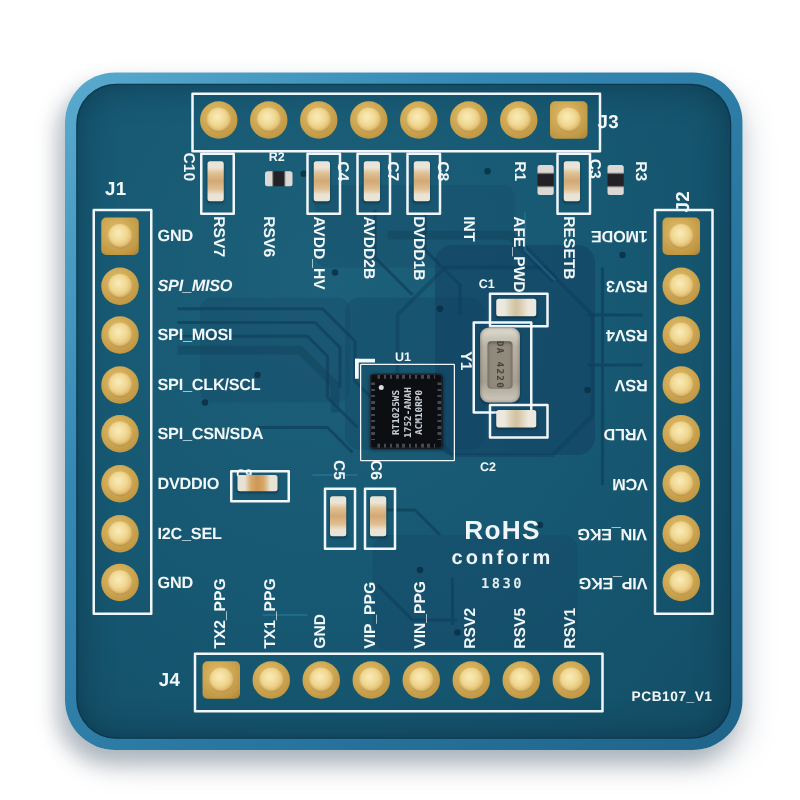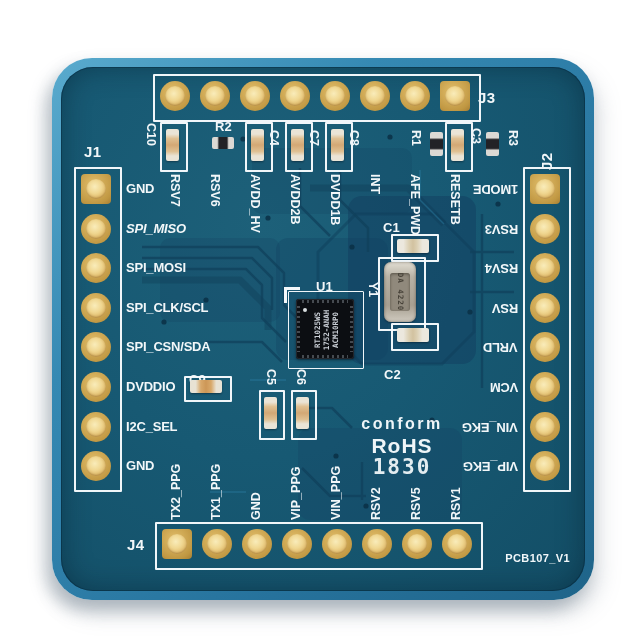--- a/index.html
+++ b/index.html
@@ -15,21 +15,21 @@
   #silk{position:absolute;left:0;top:0;width:640px;height:640px;z-index:3;}
   .header-box{position:absolute;border:2px solid rgba(250,253,255,.96);border-radius:1px;}
   .pad{position:absolute;width:30px;height:30px;border-radius:50%;
     background:radial-gradient(circle at 42% 36%,#e2bf6b,#c09742 75%,#a67e33 100%);}
   .pad::after{content:"";position:absolute;inset:5px;border-radius:50%;
     background:radial-gradient(circle at 44% 38%,#f9ecba 0%,#f0d791 40%,#ddb564 75%,#c9a04c 100%);
     box-shadow:inset 0 -1px 2px rgba(140,100,40,.55);}
   .pad.sq{border-radius:4px;}
   .silk{position:absolute;color:#f2f7f9;font-weight:bold;white-space:nowrap;line-height:16px;}
   .net-label{font-size:13px;letter-spacing:-.2px;}
-  .ref-label{font-size:13px;}
+  .ref-label{font-size:10px;}
   .jlabel{font-size:15px;letter-spacing:.3px;}
   .vwrap{position:absolute;width:0;height:0;}
   .vwrap>span{display:inline-block;white-space:nowrap;transform-origin:0 0;color:#f2f7f9;
     font-weight:bold;font-size:12.5px;line-height:13px;font-family:"Liberation Sans",sans-serif;}
   .r90>span{transform:rotate(90deg);}
   .rm90>span{transform:rotate(-90deg);}
   .outline{position:absolute;border:2px solid rgba(250,253,255,.96);border-radius:1px;}
   .cap-v{position:absolute;border-radius:2px;box-shadow:0 1px 2px rgba(0,10,20,.4);
     background:linear-gradient(180deg,#eae4d6 0%,#eae4d6 16%,#dfc092 30%,#d3a875 50%,#dfc092 70%,#eae4d6 84%,#eae4d6 100%);}
   .cap-h{position:absolute;border-radius:2px;box-shadow:0 1px 2px rgba(0,10,20,.4);
@@ -53,21 +53,21 @@
   #y1-body{position:absolute;left:384px;top:262px;width:32px;height:60px;border-radius:7px;
     background:linear-gradient(180deg,#e2ded3,#b8b2a5 25%,#a79f91 72%,#d0cbc0);
     box-shadow:inset 0 0 3px rgba(40,35,25,.55), 0 1px 2px rgba(0,10,20,.4);}
   #y1-plate{position:absolute;left:390px;top:273px;width:20px;height:38px;border-radius:3px;background:#90897c;
     box-shadow:inset 0 1px 3px rgba(50,45,35,.6);}
   #y1-mark{position:absolute;left:400px;top:292px;transform:translate(-50%,-50%) rotate(90deg);
     font-family:"DejaVu Sans Mono",monospace;font-size:7.5px;font-weight:bold;color:#474239;letter-spacing:1px;white-space:nowrap;}
   #rohs{position:absolute;left:402px;top:413px;transform:translateX(-50%);text-align:center;color:#eff5f8;}
   #rohs-1{font-size:21px;font-weight:bold;letter-spacing:1px;line-height:23px;}
   #rohs-2{font-size:16px;font-weight:bold;letter-spacing:2.5px;line-height:21px;}
-  #rohs-3{font-family:"DejaVu Sans Mono",monospace;font-size:21px;font-weight:bold;letter-spacing:2px;line-height:20px;opacity:.95;}
+  #rohs-3{font-family:"DejaVu Sans Mono",monospace;font-size:11px;font-weight:bold;letter-spacing:2px;line-height:20px;opacity:.95;}
   #version{position:absolute;right:70px;top:550px;font-size:11px;letter-spacing:.4px;}
   #j2-label>span{font-size:15px;letter-spacing:.3px;}
 </style>
 </head>
 <body>
 
 <div id="stage">
   <div id="bevel"></div>
   <div id="surface"></div>
 
@@ -186,22 +186,22 @@
     <div class="outline" style="left:184px;top:376px;width:44px;height:22px"></div>
     <div class="cap-h orange" style="left:190px;top:380px;width:32px;height:13px"></div>
     <div class="vwrap r90" style="left:277px;top:365px"><span>C5</span></div>
     <div class="vwrap r90" style="left:307px;top:365px"><span>C6</span></div>
     <div class="outline" style="left:259px;top:390px;width:22px;height:46px"></div>
     <div class="cap-v" style="left:264px;top:397px;width:13px;height:32px"></div>
     <div class="outline" style="left:291px;top:390px;width:22px;height:46px"></div>
     <div class="cap-v" style="left:296px;top:397px;width:13px;height:32px"></div>
 
     <div id="rohs">
+      <div id="rohs-1">RoHS</div>
       <div id="rohs-2">conform</div>
-      <div id="rohs-1">RoHS</div>
       <div id="rohs-3">1830</div>
     </div>
 
     <div class="silk" id="version">PCB107_V1</div>
   <div class="pad" style="left: 160px; top: 81px;"></div>
       <div class="vwrap r90" style="left: 181px; top: 170px;"><span>RSV7</span></div>
       <div class="pad" style="left: 200px; top: 81px;"></div>
       <div class="vwrap r90" style="left: 221px; top: 170px;"><span>RSV6</span></div>
       <div class="pad" style="left: 240px; top: 81px;"></div>
       <div class="vwrap r90" style="left: 261px; top: 170px;"><span>AVDD_HV</span></div>

